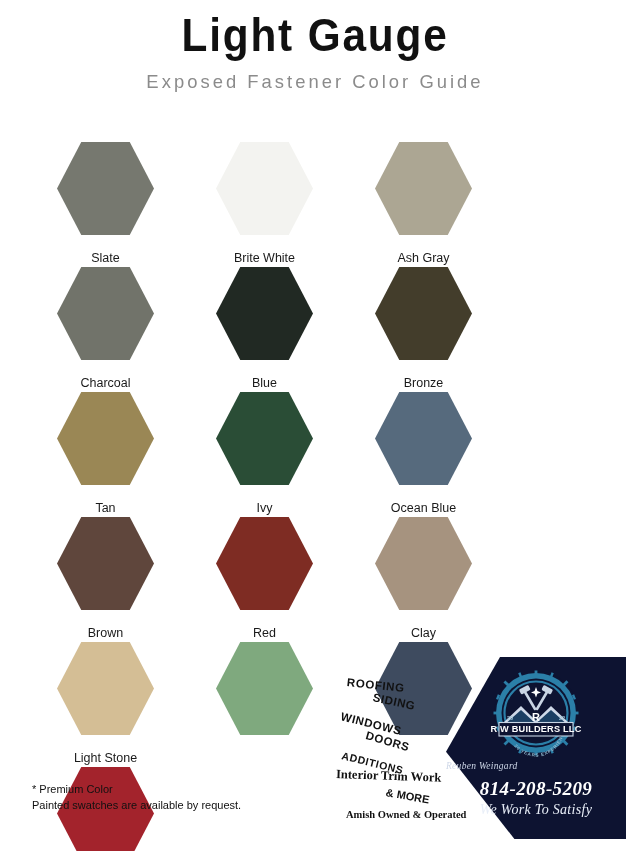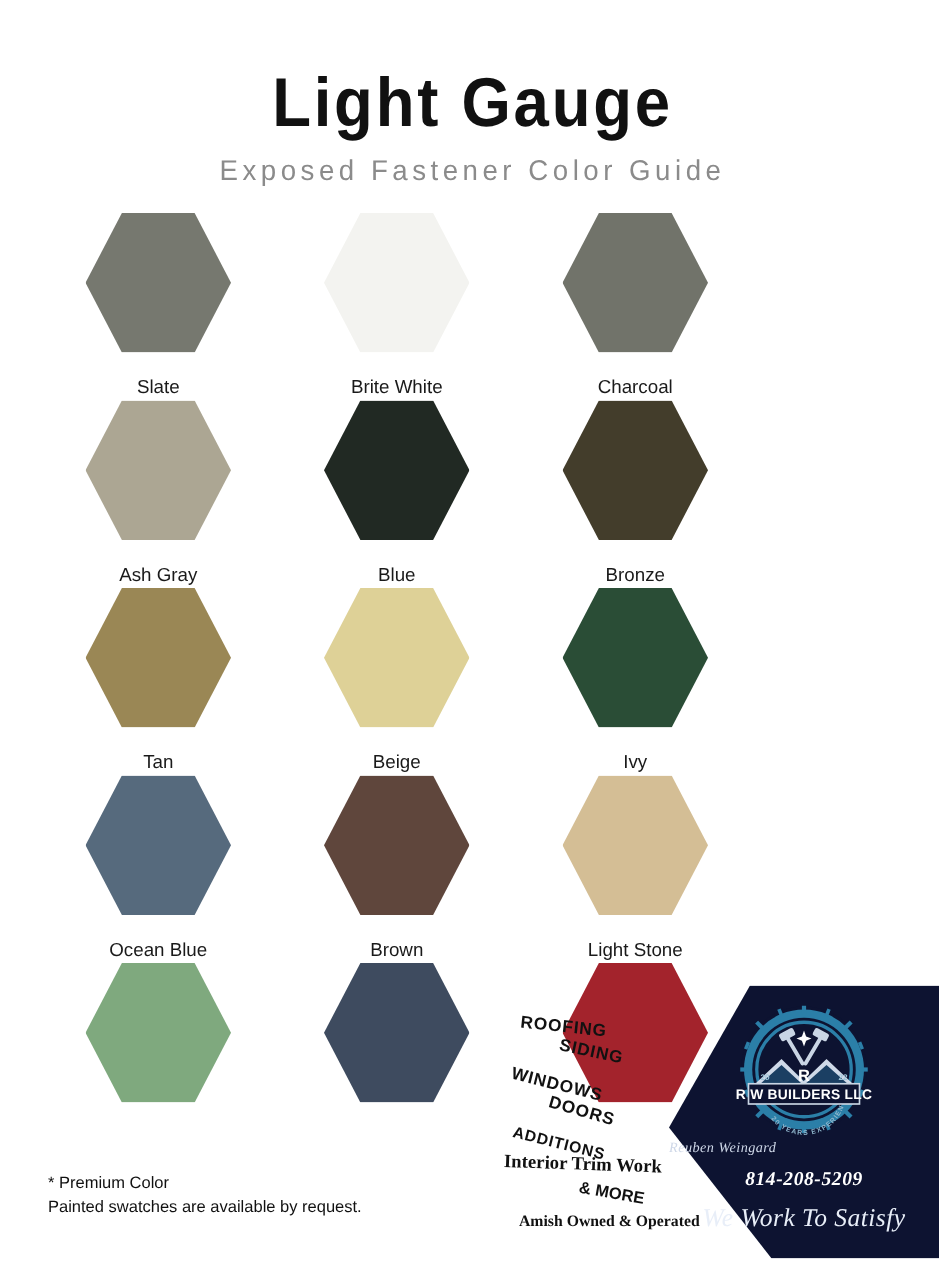--- a/index.html
+++ b/index.html
@@ -15,21 +15,21 @@
 
   .page {
     width: 630px;
     height: 851px;
     position: relative;
     background: #ffffff;
   }
 
   
   .header {
-    padding-top: 43px;
+    padding-top: 10px;
     text-align: center;
   }
 
   .title {
     font-family: "Liberation Sans Narrow", "Liberation Sans", sans-serif;
     font-size: 46px;
     font-weight: 700;
     letter-spacing: 2.0px;
     color: #111111;
     line-height: 1.12;
@@ -188,33 +188,33 @@
   }
 
   .card-phone {
     position: absolute;
     left: 0; right: 0;
     top: 121px;
     text-align: center;
     font-family: "Liberation Serif", serif;
     font-style: italic;
     font-weight: 700;
-    font-size: 13px;
+    font-size: 19px;
     color: #ffffff;
     letter-spacing: 0.4px;
   }
 
   .card-tagline {
     position: absolute;
     left: 0; right: 0;
     top: 145px;
     text-align: center;
     font-family: "Liberation Serif", serif;
     font-style: italic;
-    font-size: 17px;
+    font-size: 14px;
     color: #e8eef8;
     letter-spacing: 0.3px;
   }
 
   .card-inner {
     position: absolute;
     right: 0; top: 0;
     width: 180px; height: 182px;
   }
 </style>
@@ -231,54 +231,58 @@
   <div class="grid" id="grid">
       <div class="cell">
         <div class="hex" style="background: rgb(118, 120, 111);"></div>
         <div class="swatch-label">Slate</div>
       </div>
       <div class="cell">
         <div class="hex" style="background: rgb(243, 243, 240);"></div>
         <div class="swatch-label">Brite White</div>
       </div>
       <div class="cell">
+        <div class="hex" style="background: rgb(172, 166, 147);"></div>
+        <div class="swatch-label">Ash Gray</div>
+      </div>
+      <div class="cell">
         <div class="hex" style="background: rgb(113, 115, 106);"></div>
         <div class="swatch-label">Charcoal</div>
       </div>
       <div class="cell">
-        <div class="hex" style="background: rgb(172, 166, 147);"></div>
-        <div class="swatch-label">Ash Gray</div>
-      </div>
-      <div class="cell">
         <div class="hex" style="background: rgb(33, 41, 35);"></div>
         <div class="swatch-label">Blue</div>
       </div>
       <div class="cell">
         <div class="hex" style="background: rgb(67, 61, 43);"></div>
         <div class="swatch-label">Bronze</div>
       </div>
       <div class="cell">
         <div class="hex" style="background: rgb(154, 135, 85);"></div>
         <div class="swatch-label">Tan</div>
       </div>
       <div class="cell">
-        <div class="hex" style="background: rgb(222, 209, 151);"></div>
-        <div class="swatch-label">Beige</div>
-      </div>
-      <div class="cell">
         <div class="hex" style="background: rgb(42, 77, 54);"></div>
         <div class="swatch-label">Ivy</div>
       </div>
       <div class="cell">
         <div class="hex" style="background: rgb(86, 106, 125);"></div>
         <div class="swatch-label">Ocean Blue</div>
       </div>
       <div class="cell">
         <div class="hex" style="background: rgb(95, 70, 60);"></div>
         <div class="swatch-label">Brown</div>
+      </div>
+      <div class="cell">
+        <div class="hex" style="background: rgb(126, 44, 35);"></div>
+        <div class="swatch-label">Red</div>
+      </div>
+      <div class="cell">
+        <div class="hex" style="background: rgb(166, 147, 127);"></div>
+        <div class="swatch-label">Clay</div>
       </div>
       <div class="cell">
         <div class="hex" style="background: rgb(212, 190, 149);"></div>
         <div class="swatch-label">Light Stone</div>
       </div>
       <div class="cell">
         <div class="hex" style="background: rgb(127, 169, 126);"></div>
       </div>
       <div class="cell">
         <div class="hex" style="background: rgb(62, 75, 95);"></div>

